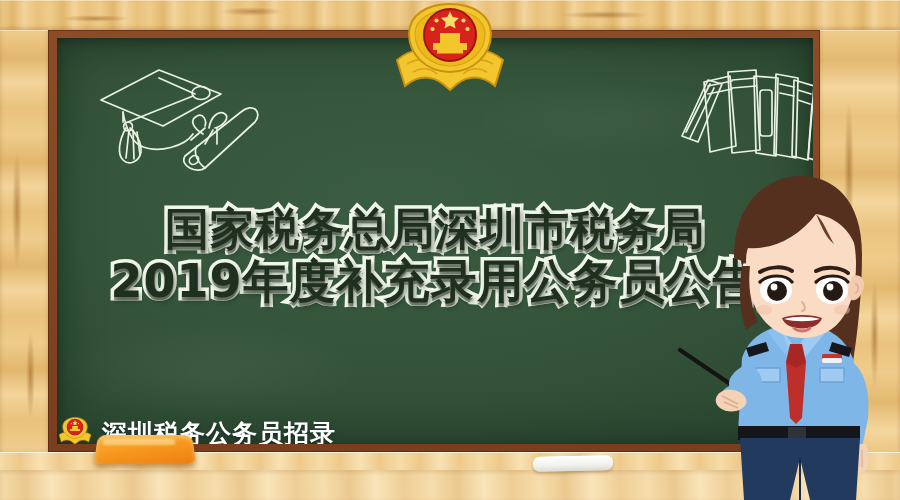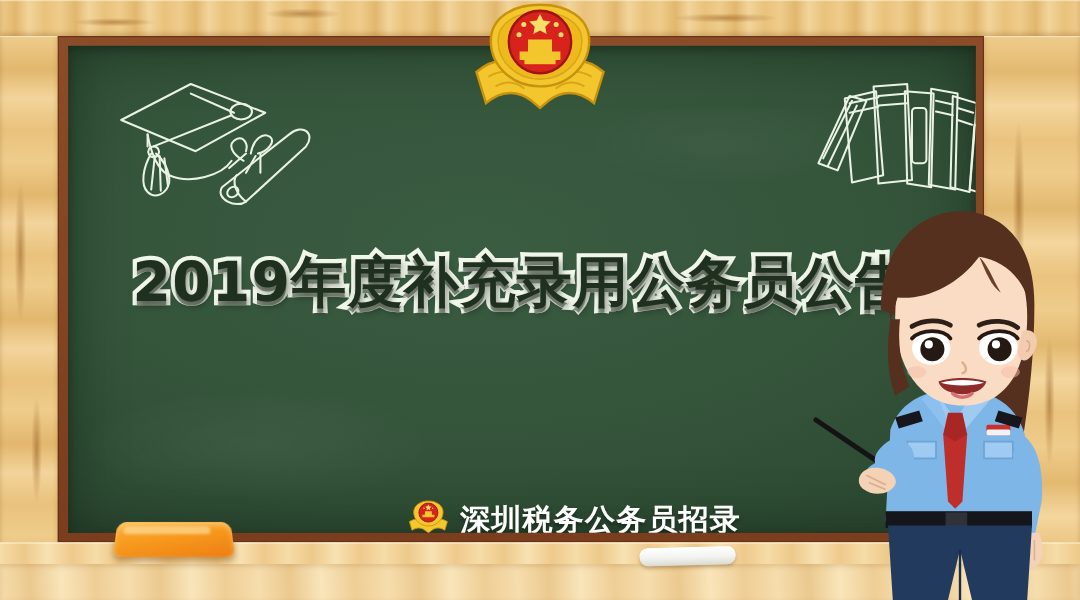--- a/index.html
+++ b/index.html
@@ -112,21 +112,21 @@
     text-shadow:
        0 3px 0 rgba(20,34,20,.45),
        2px 4px 5px rgba(12,24,12,.45);
   }
   .title-line.l1 { font-size:44px; }
   .title-line.l2 { font-size:46px; margin-top:6px; }
 
   
   .footer {
     position:absolute; left:0; top:378px; width:756px;
-    display:flex; align-items:center; justify-content:center; gap:9px;margin-left:43px;
+    display:flex; align-items:center; justify-content:flex-start; gap:9px;
   }
   .footer-text {
     font-family:"DejaVu Sans","Liberation Sans",sans-serif;
     font-weight:bold; font-size:25px; color:#FFFFFF;
     letter-spacing:1px;
     text-shadow: 0 2px 3px rgba(10,26,12,.55);
   }
 
   
   .emblem-big { position:absolute; left:393px; top:2px; width:114px; height:104px; }
@@ -215,20 +215,21 @@
         <path d="M104 14 L126 18 L124 98 L102 94 Z"></path>
         <path d="M108 24 L122 27 M108 33 L122 36"></path>
         <path d="M122 20 L142 26 L136 100 L120 96 Z"></path>
         <path d="M126 30 L139 34 M126 40 L138 44"></path>
         <path d="M140 44 L162 50 L156 104 L136 98 Z"></path>
         <path d="M143 55 L159 60 M142 64 L158 69"></path>
       </svg>
     </div>
 
     <div class="titles">
+      <div class="title-line l1">国家税务总局深圳市税务局</div>
       <div class="title-line l2">2019年度补充录用公务员公告</div>
     </div>
 
     <div class="footer">
       <span class="emblem-small">
         <svg viewBox="0 0 100 96">
           <path d="M6 52 C18 44 30 44 42 52 L50 58 L58 52 C70 44 82 44 94 52
                    L88 72 C76 64 66 66 58 72 L50 78 L42 72 C34 66 24 64 12 72 Z" fill="#F4C72F" stroke="#C9920F" stroke-width="2"></path>
           <path d="M16 30 C16 14 32 4 50 4 C68 4 84 14 84 30 C84 48 68 62 50 62
                    C32 62 16 48 16 30Z" fill="#F4C72F" stroke="#C9920F" stroke-width="2"></path>

